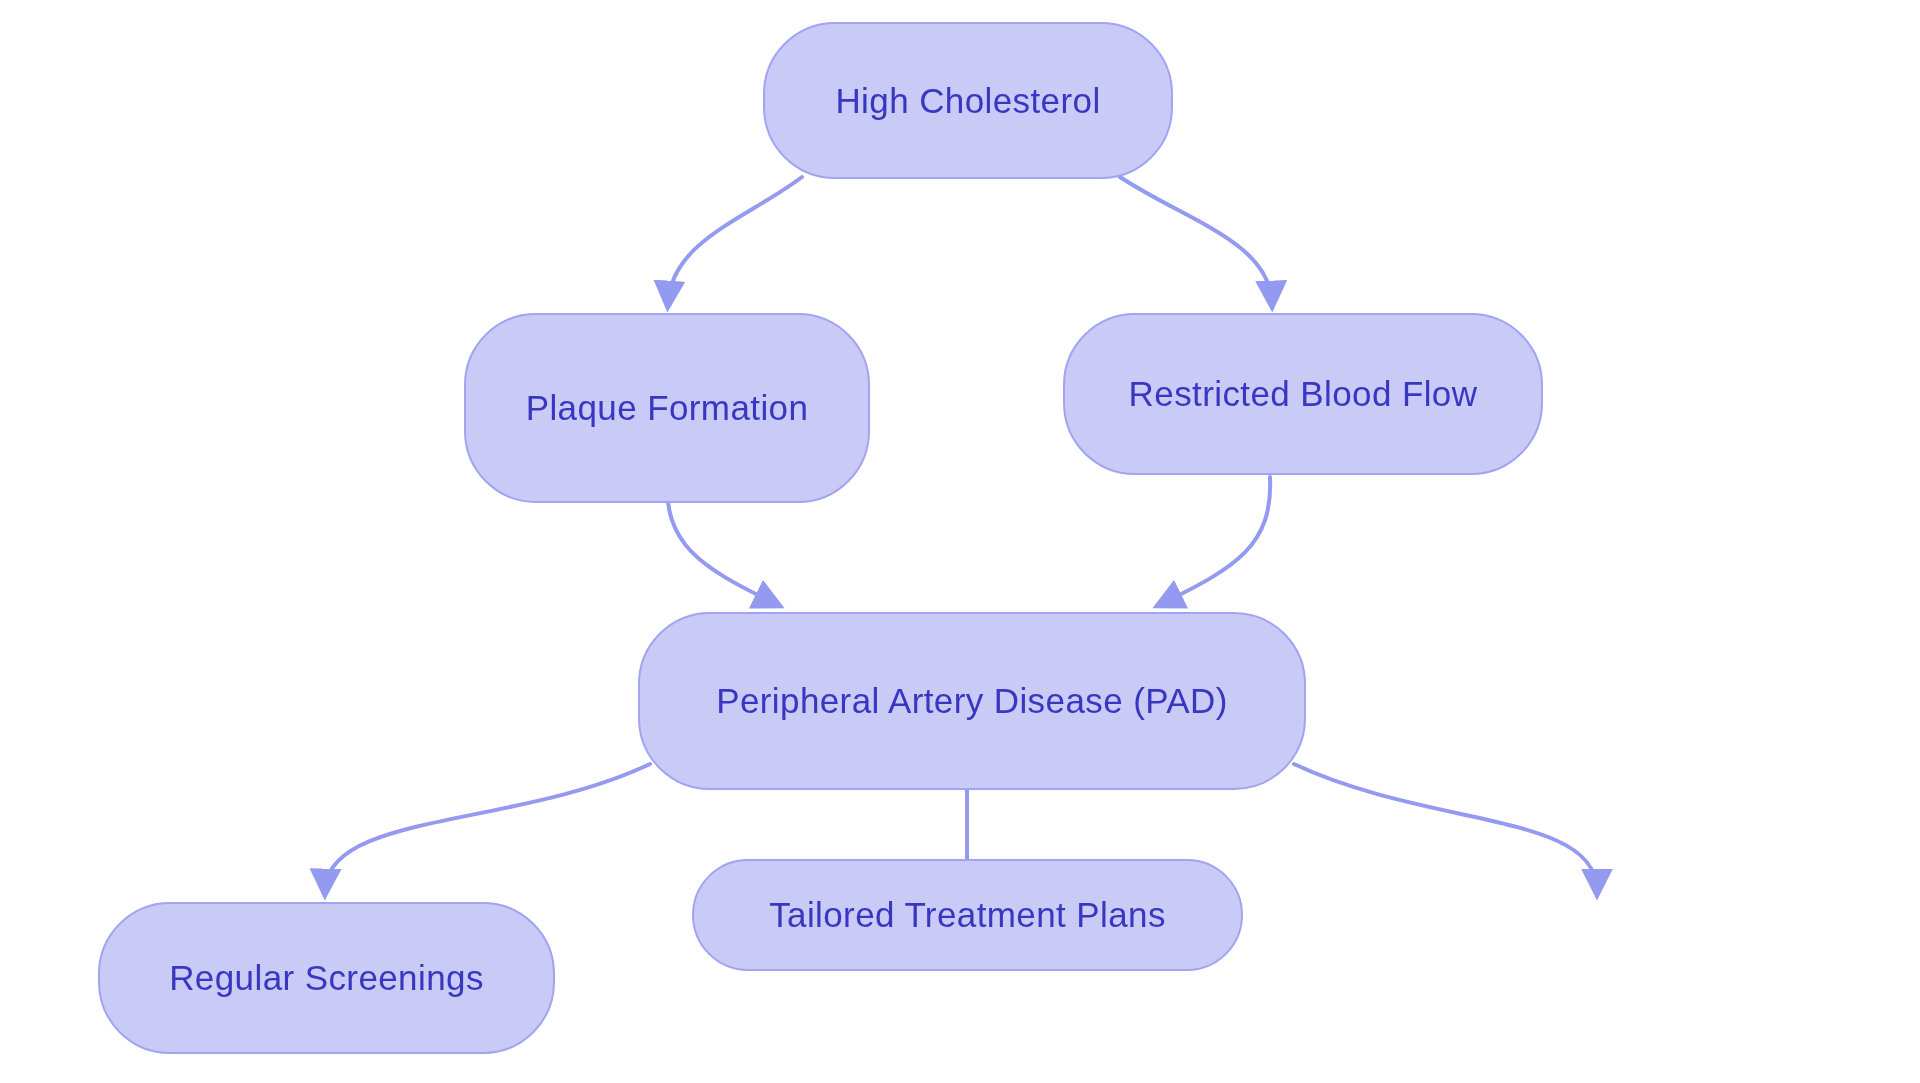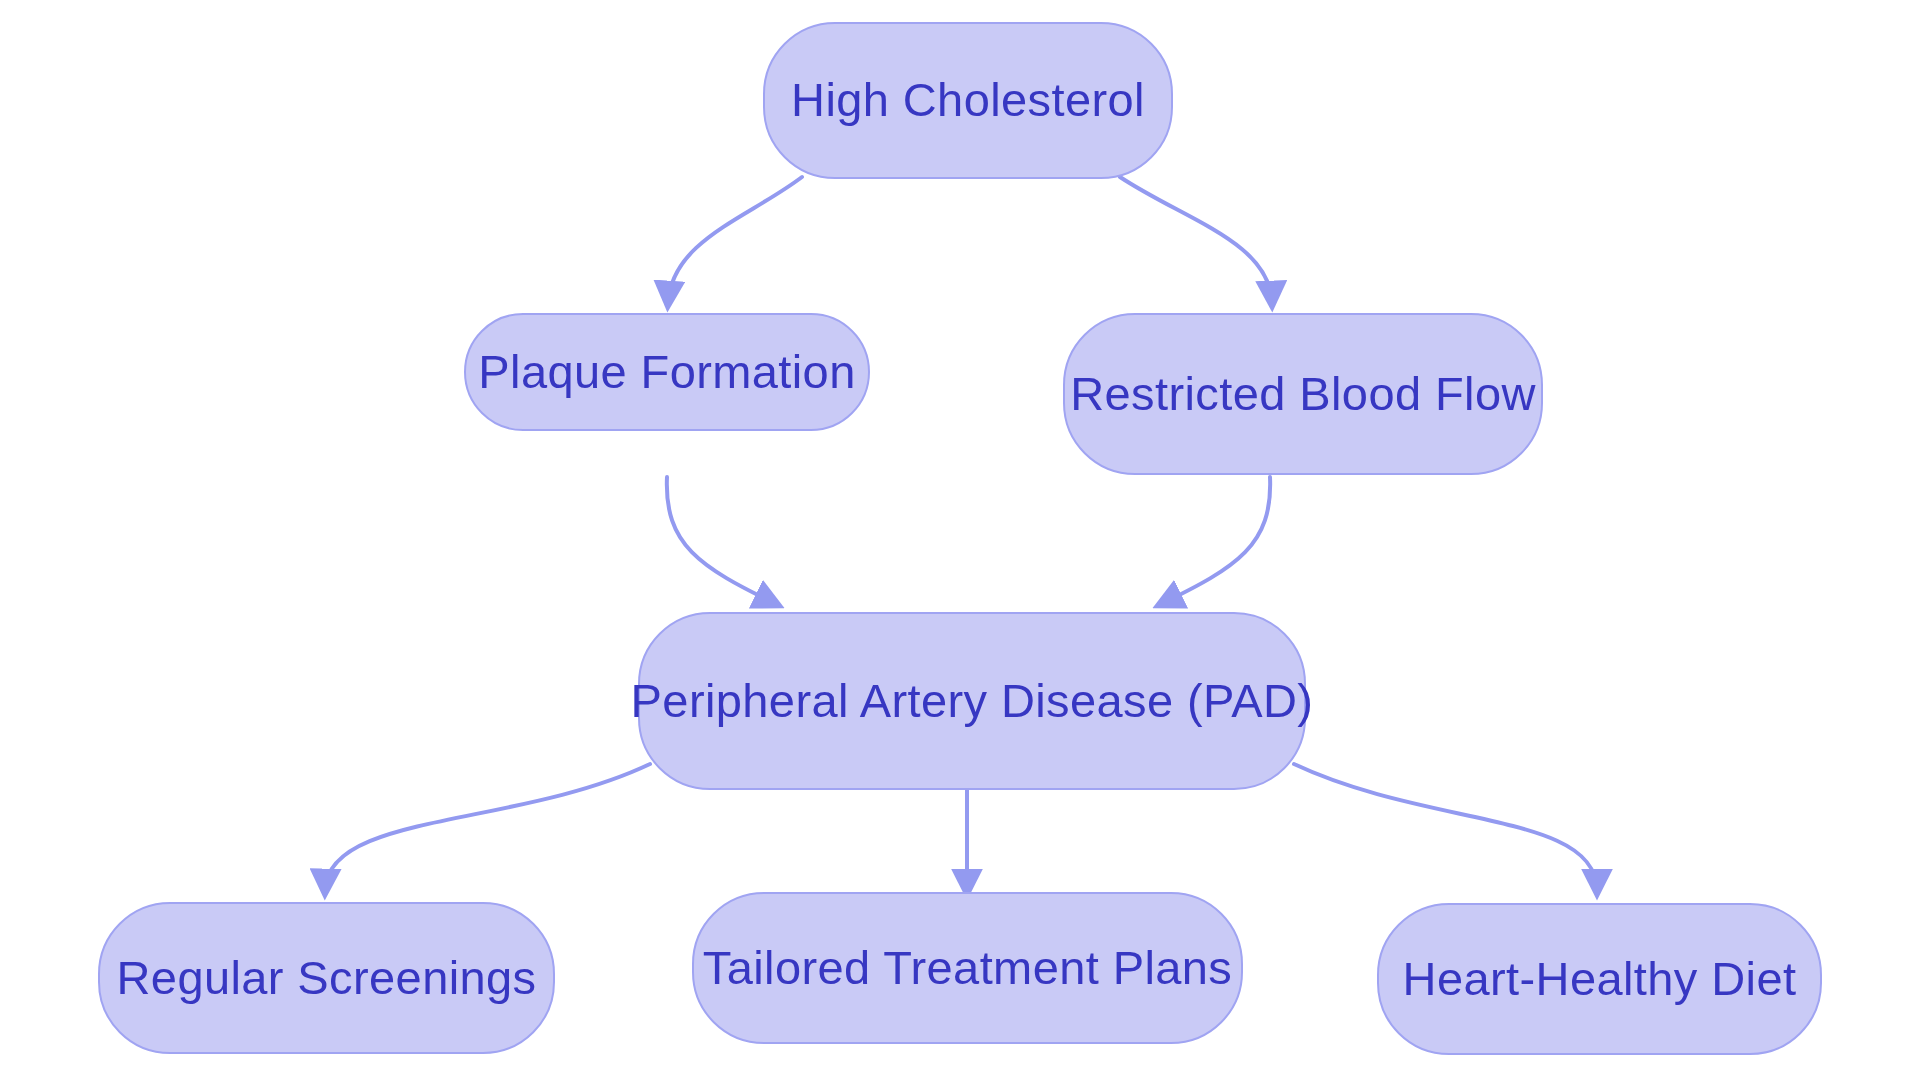--- a/index.html
+++ b/index.html
@@ -21,32 +21,32 @@
     background:var(--node_fill);
     border:2px solid var(--node_border);
     border-radius:72px;
     display:flex;
     align-items:center;
     justify-content:center;
     text-align:center;
   }
   .node .label{
     color:var(--node_text);
-    font-size:47px;
+    font-size:35px;
     letter-spacing:0.4px;
     line-height:1.2;
     white-space:nowrap;
   }
   
   .n-high-cholesterol          {left:763px;  top:22px;  width:410px; height:157px;}
-  .n-plaque-formation          {left:464px;  top:313px; width:406px; height:118px;}
+  .n-plaque-formation          {left:464px;  top:313px; width:406px; height:190px;}
   .n-restricted-blood-flow     {left:1063px; top:313px; width:480px; height:162px;}
   .n-peripheral-artery-disease {left:638px;  top:612px; width:668px; height:178px;}
   .n-regular-screenings        {left:98px;   top:902px; width:457px; height:152px;text-align:center;}
-  .n-tailored-treatment-plans  {left:692px;  top:892px; width:551px; height:152px;text-align:right;}
+  .n-tailored-treatment-plans  {left:692px;  top:859px; width:551px; height:112px;text-align:right;}
   .n-heart-healthy-diet        {left:1377px; top:903px; width:445px; height:152px;}
 </style>
 </head>
 <body>
 
 <div class="canvas">
 
   <svg class="edges" viewBox="0 0 1920 1083" aria-hidden="true">
     <defs>
       <marker id="arrow" viewBox="0 0 10 10" refX="7" refY="5" markerWidth="8" markerHeight="8" orient="auto-start-reverse" markerUnits="strokeWidth">
@@ -79,17 +79,14 @@
   </div>
 
   <div class="node n-regular-screenings">
     <span class="label">Regular Screenings</span>
   </div>
 
   <div class="node n-tailored-treatment-plans">
     <span class="label">Tailored Treatment Plans</span>
   </div>
 
-  <div class="node n-heart-healthy-diet">
-    <span class="label">Heart-Healthy Diet</span>
-  </div>
 
 </div>
 
 </body></html>

